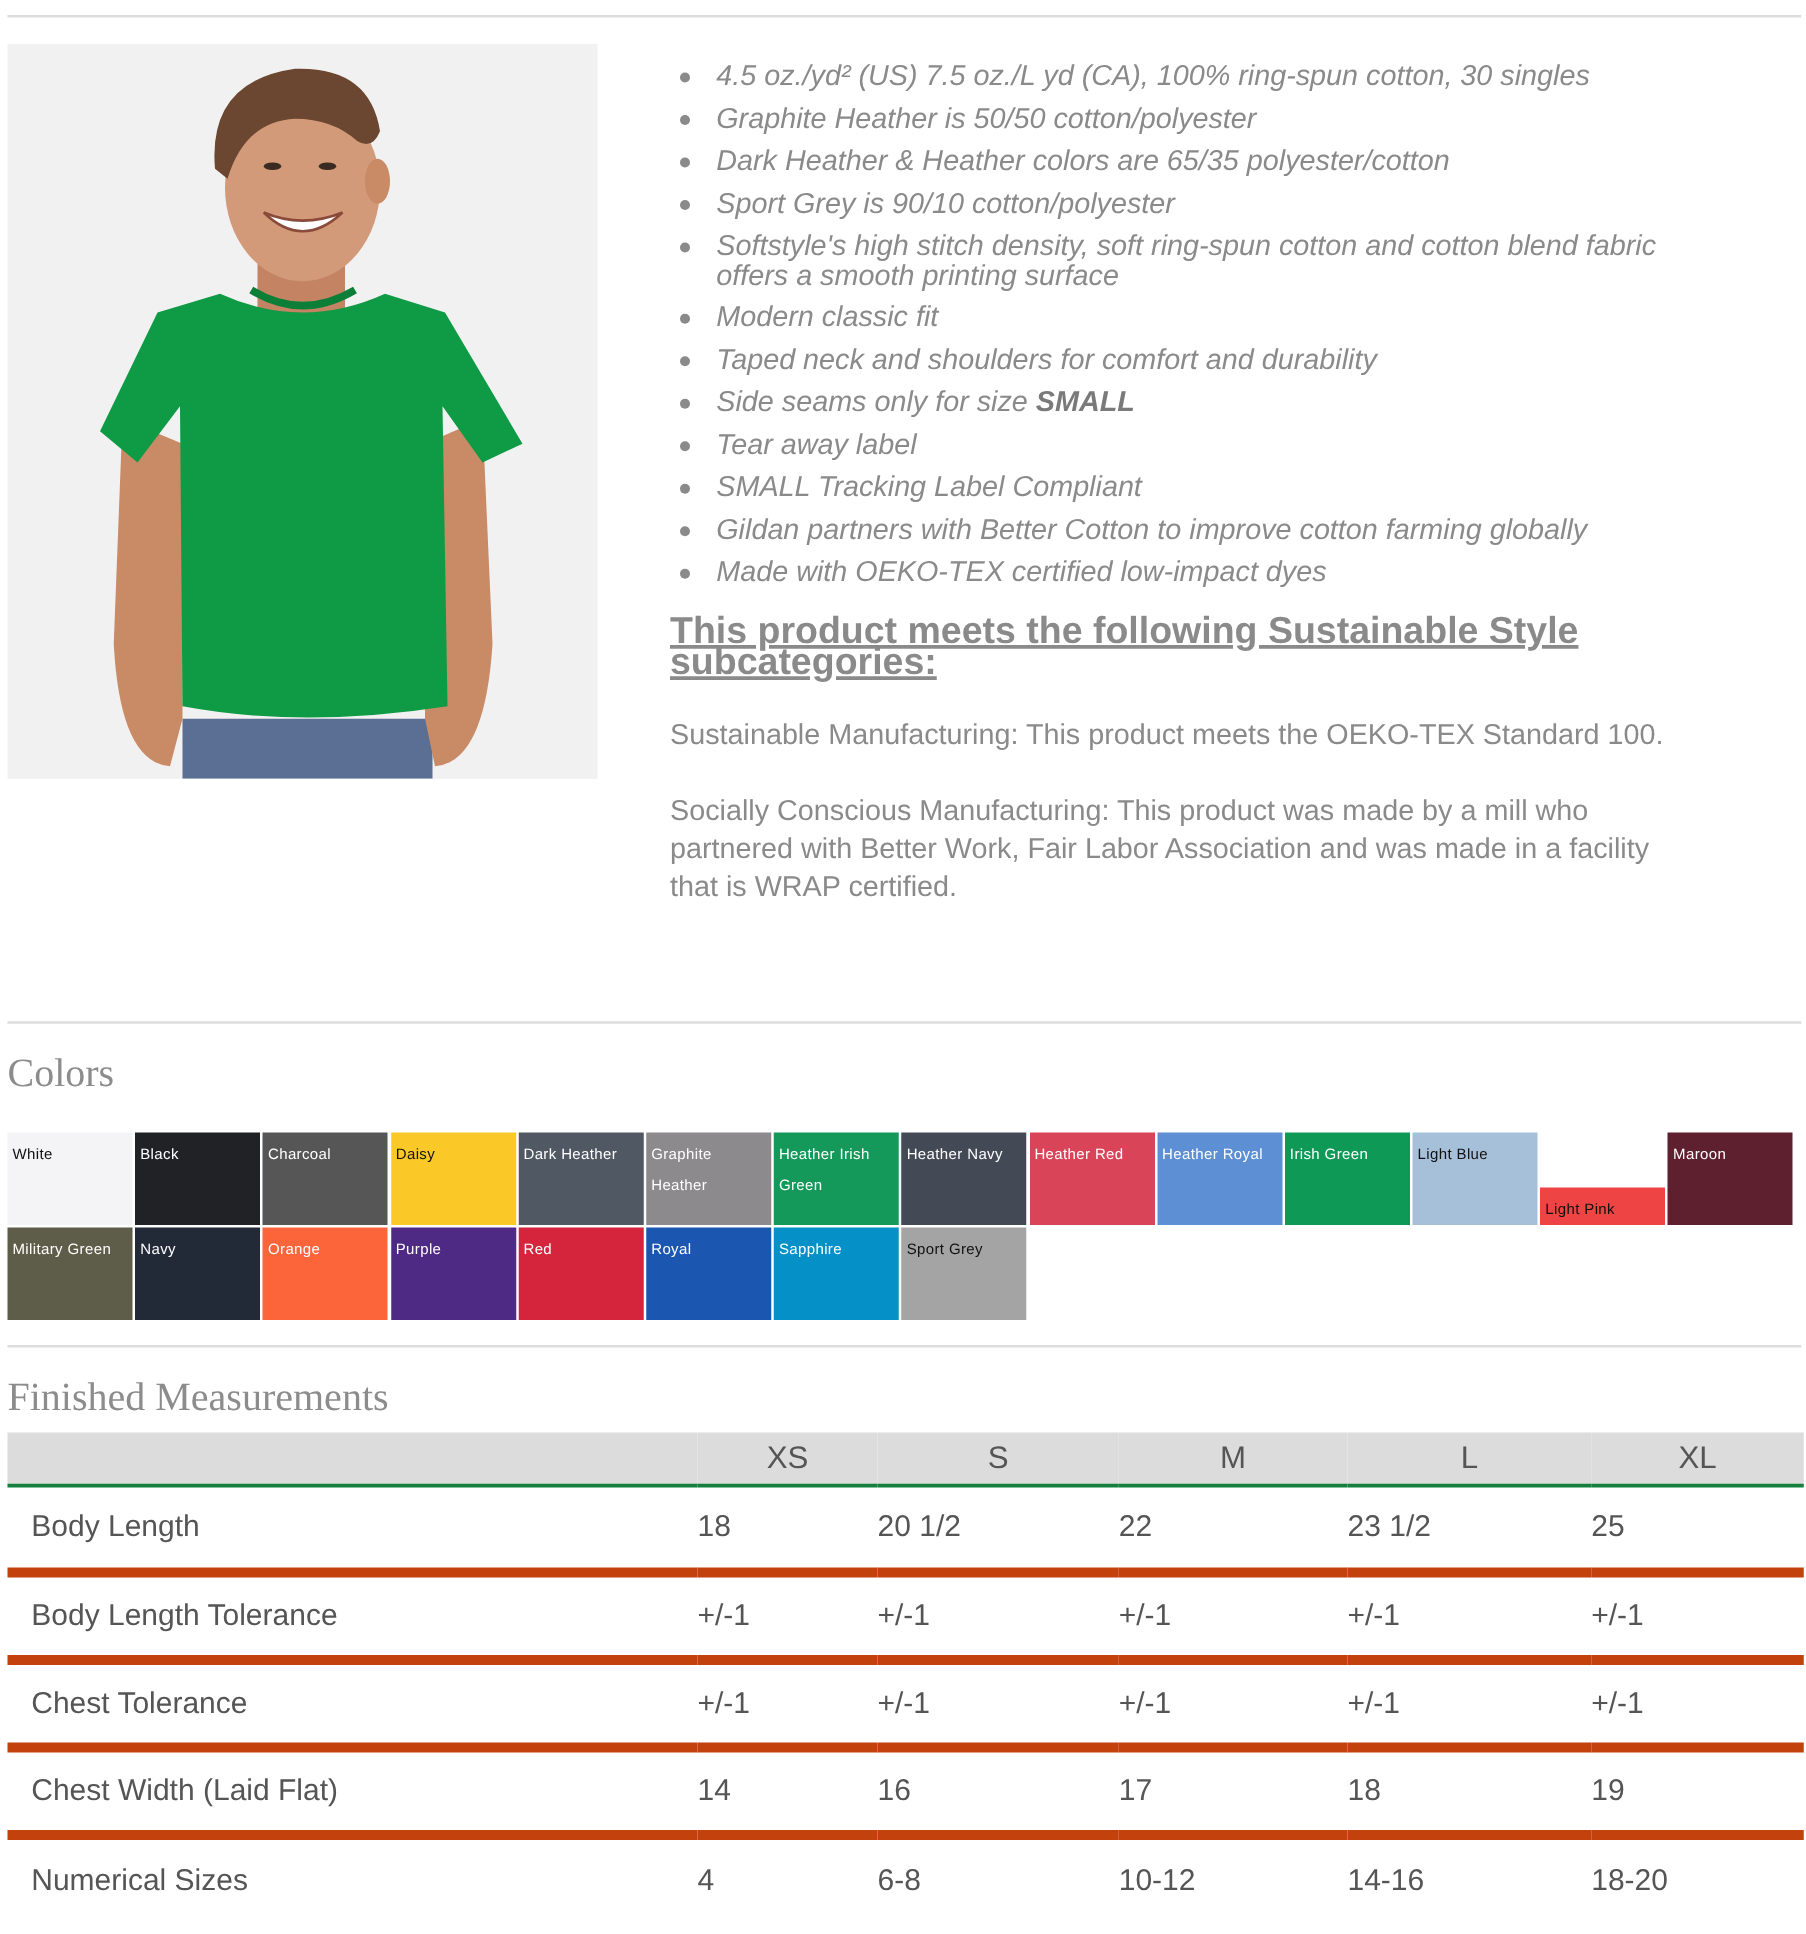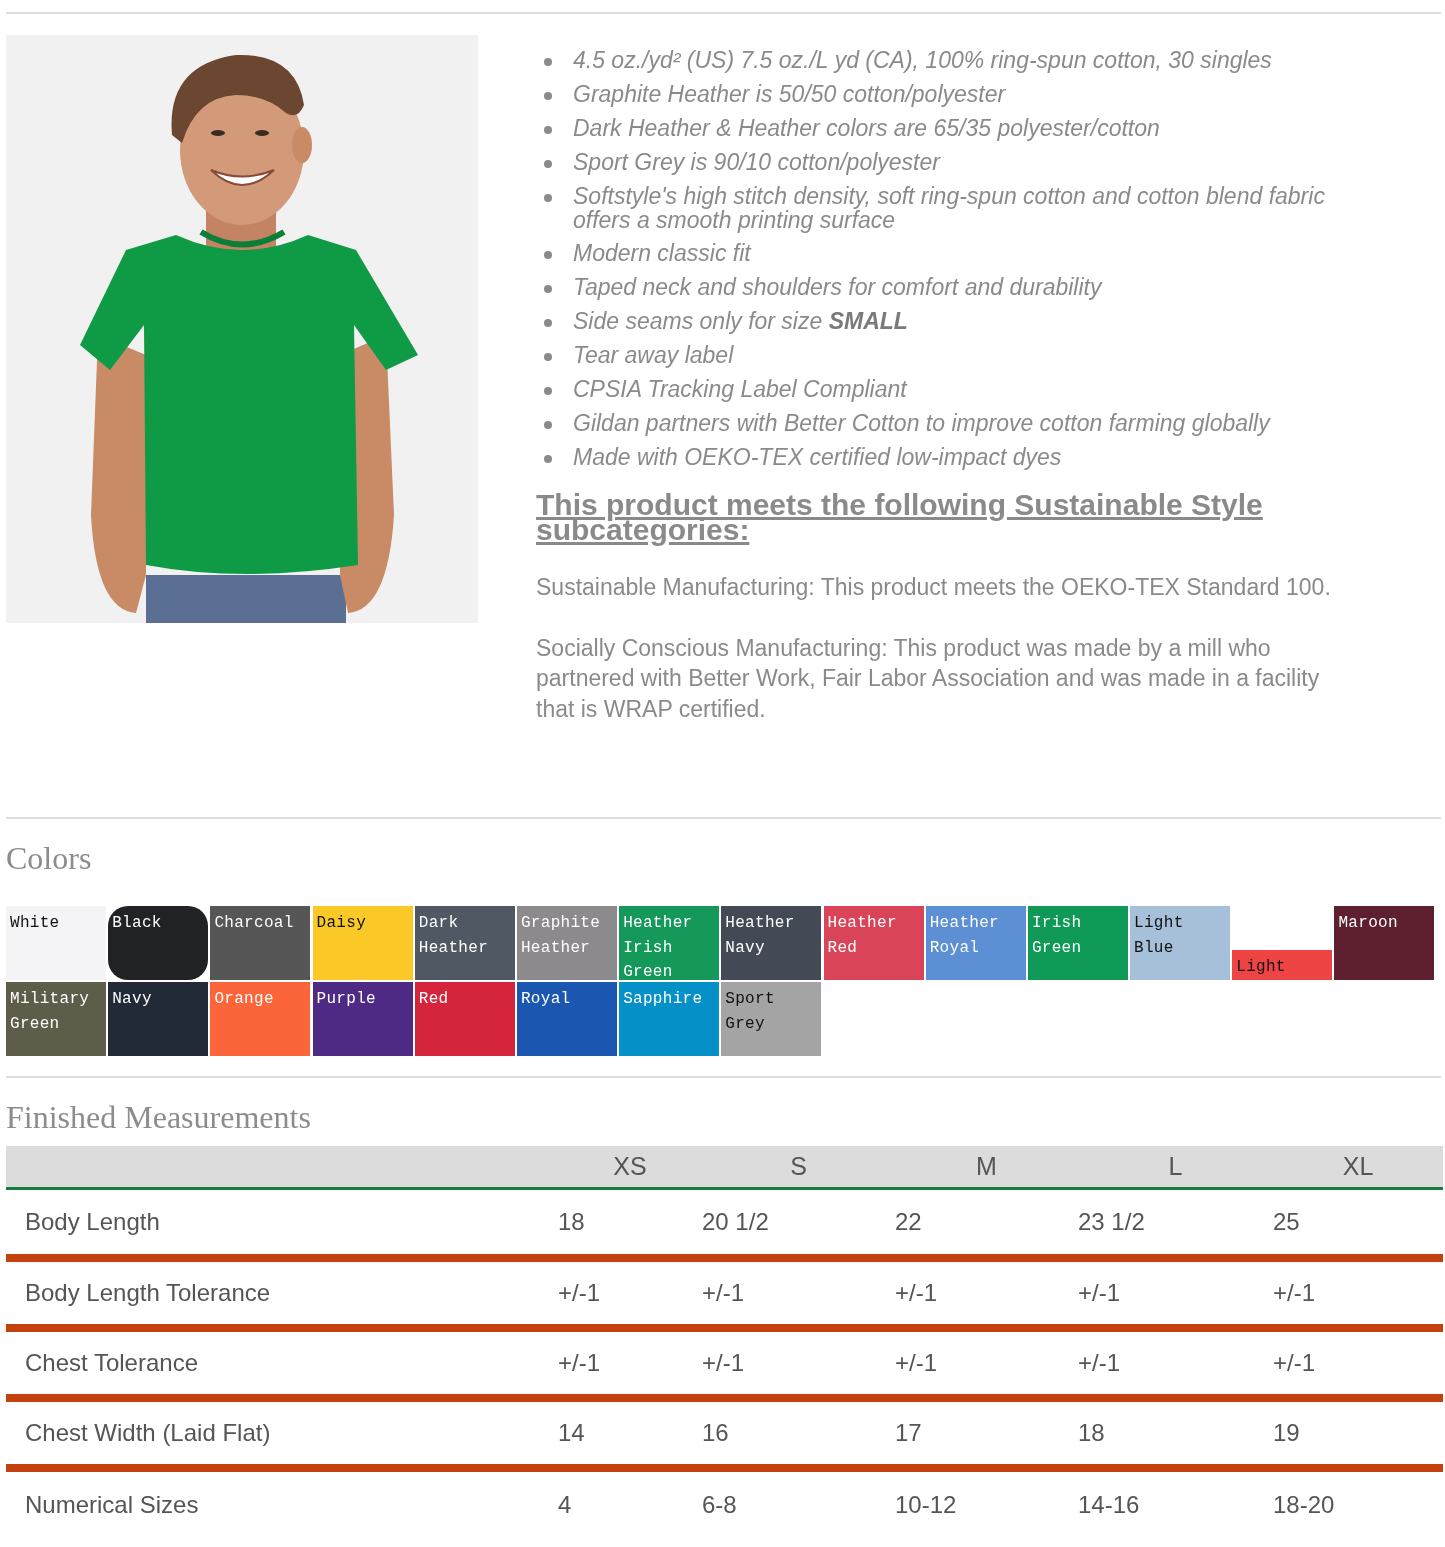--- a/index.html
+++ b/index.html
@@ -20,21 +20,21 @@
   .features ul.group2 { }
   .features b { font-weight: bold; color: #7a7a7a; }
   .sustain-heading { display: block; margin-top: 22px; font-weight: bold; text-decoration: underline; font-size: 30px; color: #8a8a8a; }
   .para { margin-top: 30px; font-size: 23px; line-height: 30.5px; }
 
   
   .section-title { position: absolute; left: 6px; font-family: "Liberation Serif", "DejaVu Serif", serif; font-size: 32px; color: #8c8c8c; }
 
   
   .colors { position: absolute; left: 6px; top: 906px; width: 1430px; display: grid; grid-template-columns: repeat(14, 100px); grid-auto-rows: 74px; column-gap: 2.2px; row-gap: 2px; }
-  .swatch { padding: 5px 4px; font-size: 16px; line-height: 24.5px; letter-spacing: 0.3px; overflow: hidden; font-family: Liberation Mono, monospace; }
+  .swatch { padding: 5px 4px; font-size: 12px; line-height: 24.5px; letter-spacing: 0.3px; overflow: hidden; }
 
   
   .meas { position: absolute; left: 6px; top: 1146px; width: 1437px; border-collapse: collapse; font-size: 24px; color: #555; }
   .meas th { background: #dcdcdc; height: 42px; text-align: center; font-weight: normal; font-size: 25px; color: #555; border-bottom: 3px solid #15803d; }
   .meas td { height: 70px; border-bottom: 8px solid #c2410c; color: #555; }
   .meas tr:last-child td { border-bottom: none; }
   .meas .c0 { width: 552px; padding-left: 19px; }
   .meas .c1 { width: 144px; }
   .meas .c2 { width: 193px; }
   .meas .c3 { width: 183px; }
@@ -76,37 +76,37 @@
   <ul>
     <li><span>4.5 oz./yd² (US) 7.5 oz./L yd (CA), 100% ring-spun cotton, 30 singles</span></li>
     <li><span>Graphite Heather is 50/50 cotton/polyester</span></li>
     <li><span>Dark Heather &amp; Heather colors are 65/35 polyester/cotton</span></li>
     <li><span>Sport Grey is 90/10 cotton/polyester</span></li>
     <li style="line-height:24px;"><span>Softstyle's high stitch density, soft ring-spun cotton and cotton blend fabric offers a smooth printing surface</span></li>
     <li><span>Modern classic fit</span></li>
     <li><span>Taped neck and shoulders for comfort and durability</span></li>
     <li><span>Side seams only for size </span><b>SMALL</b></li>
     <li><span>Tear away label</span></li>
-    <li><span>CPSIA Tracking Label Compliant</span></li>
+    <li><span>SMALL Tracking Label Compliant</span></li>
   </ul>
   <ul class="group2">
     <li><span>Gildan partners with Better Cotton to improve cotton farming globally</span></li>
     <li><span>Made with OEKO-TEX certified low-impact dyes</span></li>
   </ul>
   <span class="sustain-heading">This product meets the following Sustainable Style subcategories:</span>
   <p class="para">Sustainable Manufacturing: This product meets the OEKO-TEX Standard 100.</p>
   <p class="para">Socially Conscious Manufacturing: This product was made by a mill who partnered with Better Work, Fair Labor Association and was made in a facility that is WRAP certified.</p>
 </div>
 
 <div class="rule" style="top:817px;"></div>
 <div class="section-title" style="top:840px;">Colors</div>
 
 <div class="colors" id="swatch-grid">
     <div class="swatch" style="background: rgb(244, 244, 246); color: rgb(17, 17, 17);">White</div>
-    <div class="swatch" style="background: rgb(32, 34, 38); color: rgb(255, 255, 255); border-radius: 20px;">Black</div>
+    <div class="swatch" style="background: rgb(32, 34, 38); color: rgb(255, 255, 255);">Black</div>
     <div class="swatch" style="background: rgb(87, 86, 87); color: rgb(255, 255, 255);">Charcoal</div>
     <div class="swatch" style="background: rgb(251, 201, 39); color: rgb(17, 17, 17);">Daisy</div>
     <div class="swatch" style="background: rgb(80, 88, 99); color: rgb(255, 255, 255);">Dark Heather</div>
     <div class="swatch" style="background: rgb(140, 138, 140); color: rgb(255, 255, 255);">Graphite Heather</div>
     <div class="swatch" style="background: rgb(20, 153, 90); color: rgb(255, 255, 255);">Heather Irish Green</div>
     <div class="swatch" style="background: rgb(67, 73, 85); color: rgb(255, 255, 255);">Heather Navy</div>
     <div class="swatch" style="background: rgb(218, 68, 88); color: rgb(255, 255, 255);">Heather Red</div>
     <div class="swatch" style="background: rgb(93, 143, 212); color: rgb(255, 255, 255);">Heather Royal</div>
     <div class="swatch" style="background: rgb(14, 154, 86); color: rgb(255, 255, 255);">Irish Green</div>
     <div class="swatch" style="background: rgb(166, 192, 218); color: rgb(17, 17, 17);">Light Blue</div>

